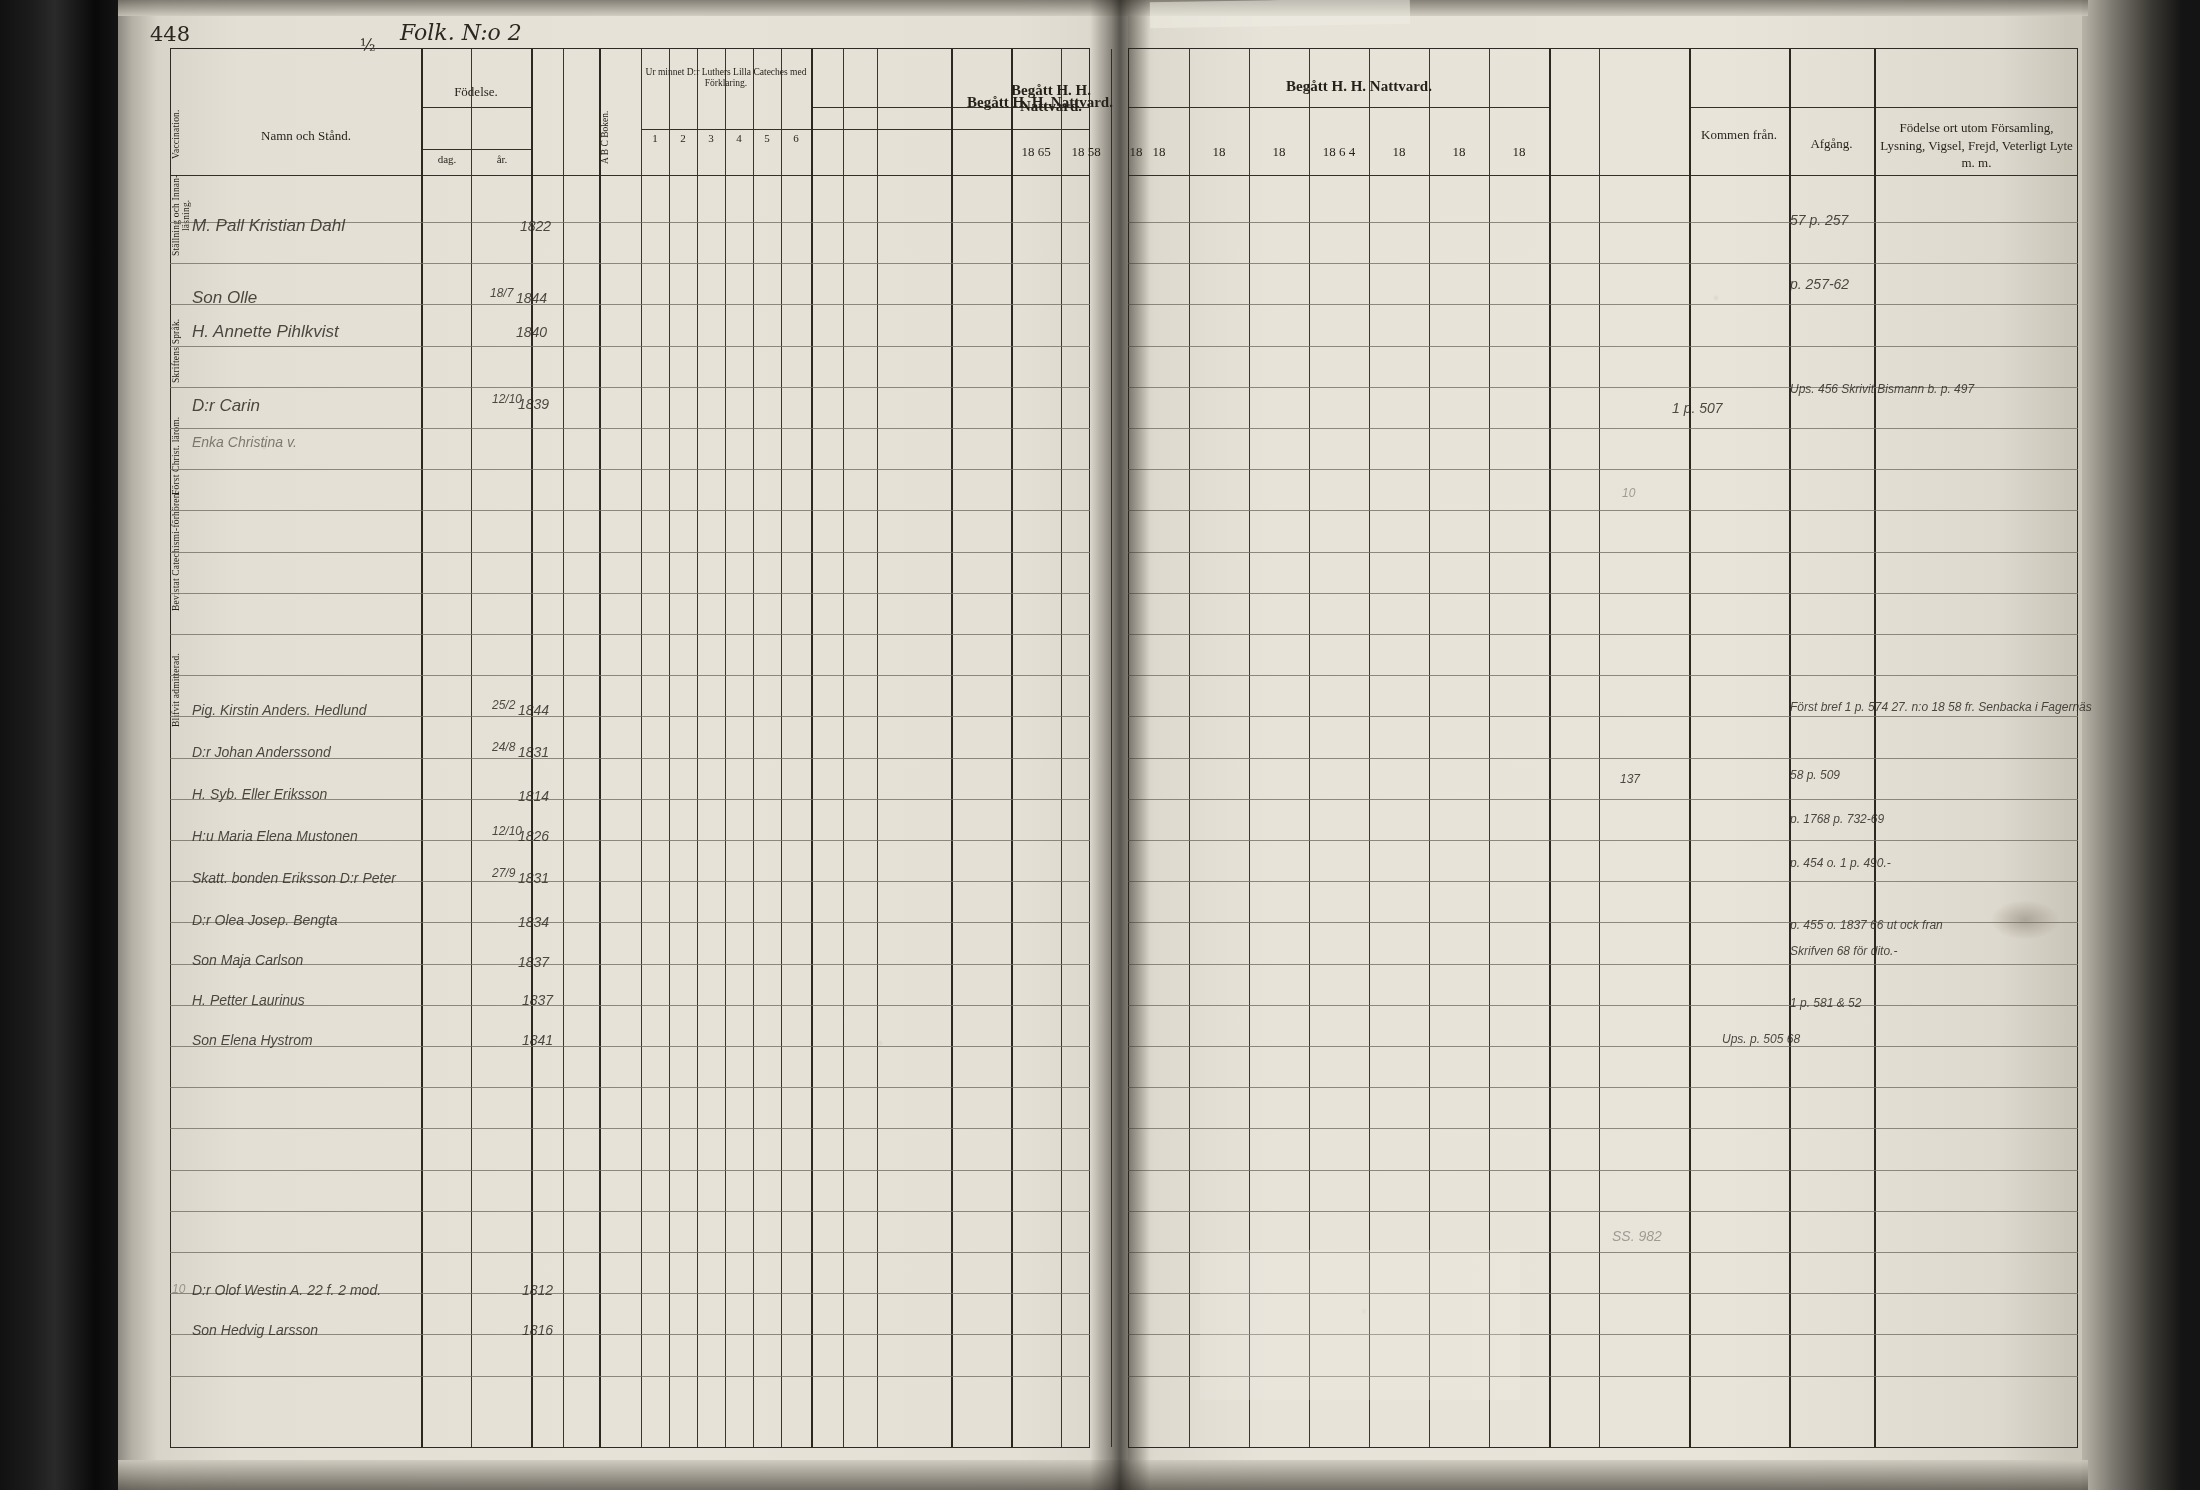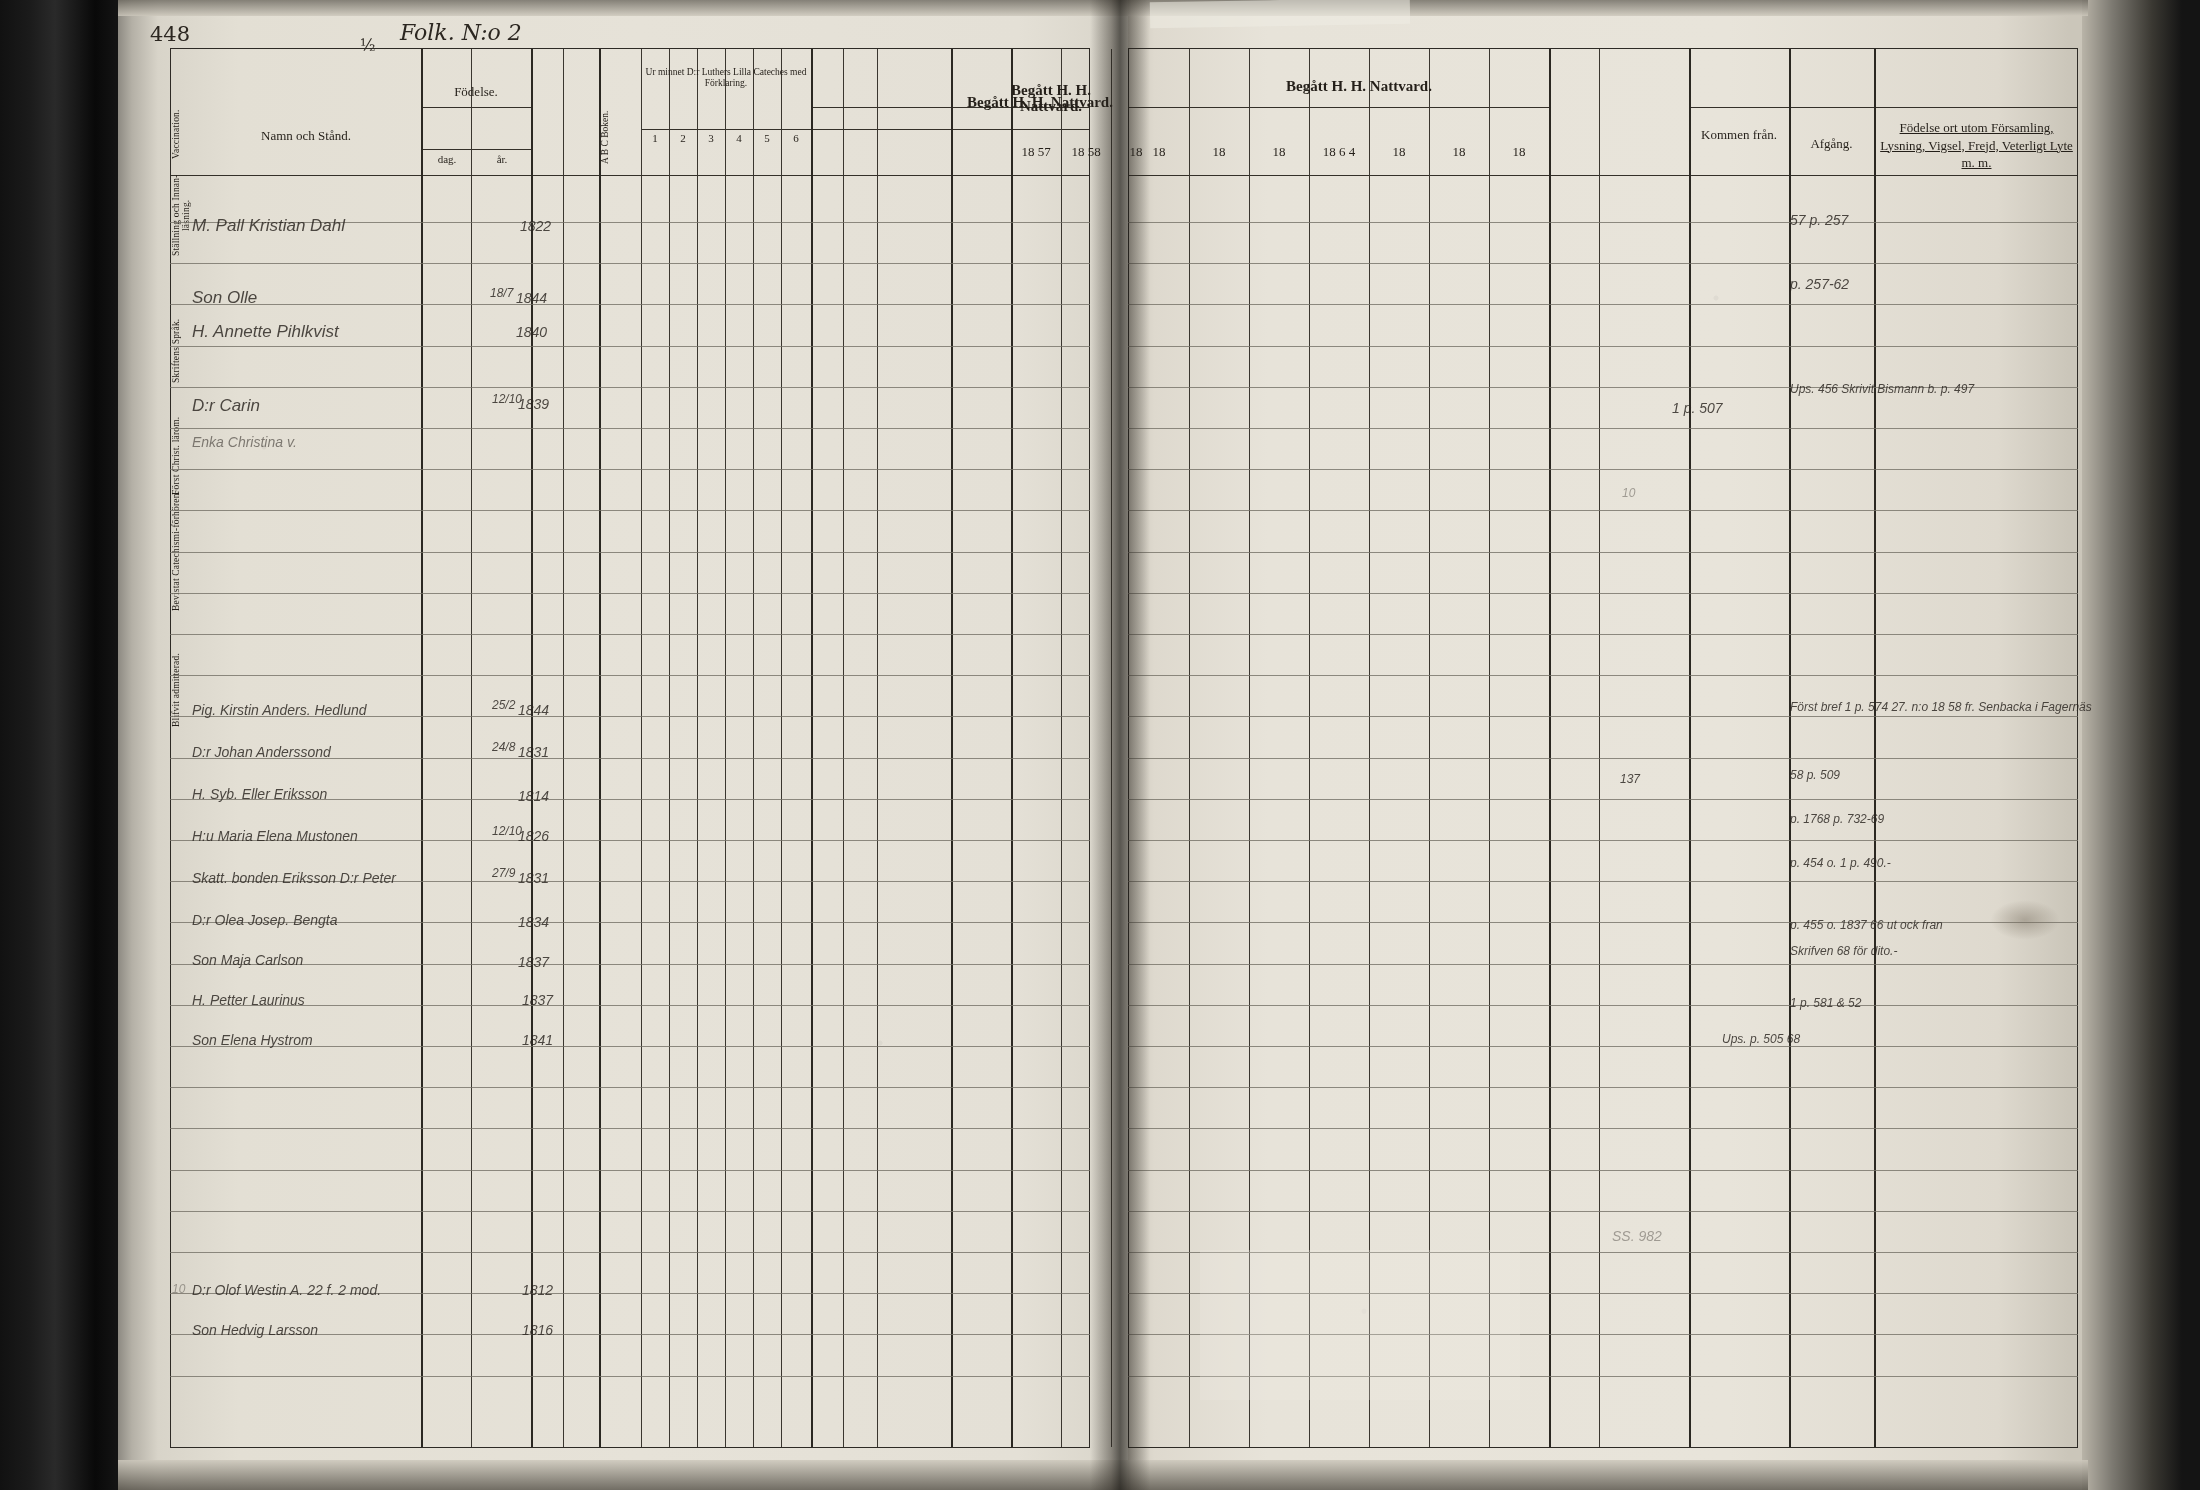--- a/index.html
+++ b/index.html
@@ -123,21 +123,21 @@
     <div class="hdr hsm" style="left:554px;top:84px;width:28px;"><span>4</span></div>
     <div class="hdr hsm" style="left:582px;top:84px;width:28px;"><span>5</span></div>
     <div class="hdr hsm" style="left:610px;top:84px;width:30px;"><span>6</span></div>
 
     <div class="vert" style="left:648px;top:12px;height:112px;">Skriftens Språk.</div>
     <div class="vert" style="left:682px;top:12px;height:112px;">Först Christ. lärom.</div>
     <div class="vert" style="left:726px;top:8px;height:116px;">Bevistat Catechismi-förhören.</div>
     <div class="vert" style="left:800px;top:8px;height:116px;">Blifvit admitterad.</div>
 
     <div class="hdr hlg" style="left:840px;top:34px;width:80px;"><span>Begått H. H. Nattvard.</span></div>
-    <div class="hdr hmd" style="left:840px;top:96px;width:50px;"><span>18 57</span></div>
+    <div class="hdr hmd" style="left:840px;top:96px;width:50px;"><span>18 65</span></div>
     <div class="hdr hmd" style="left:890px;top:96px;width:50px;"><span>18 58</span></div>
     <div class="hdr hmd" style="left:940px;top:96px;width:50px;"><span>18</span></div>
   </div>
 
   <div class="hdr hlg" style="left:920px;top:95px;width:240px;text-align:center;">Begått H. H. Nattvard.</div>
 
   <div class="tbl" id="rtbl" style="left:1128px;top:48px;width:950px;height:1400px;">
     <div class="hline dark" style="top:126px;"></div>
     <div class="hline dark" style="top:58px;left:0;width:420px;"></div>
     <div class="hline dark" style="top:58px;left:560px;right:0;"></div>
@@ -159,21 +159,21 @@
     <div class="hdr hmd" style="left:0px;top:96px;width:60px;"><span>18</span></div>
     <div class="hdr hmd" style="left:60px;top:96px;width:60px;"><span>18</span></div>
     <div class="hdr hmd" style="left:120px;top:96px;width:60px;"><span>18</span></div>
     <div class="hdr hmd" style="left:180px;top:96px;width:60px;"><span>18 6 4</span></div>
     <div class="hdr hmd" style="left:240px;top:96px;width:60px;"><span>18</span></div>
     <div class="hdr hmd" style="left:300px;top:96px;width:60px;"><span>18</span></div>
     <div class="hdr hmd" style="left:360px;top:96px;width:60px;"><span>18</span></div>
 
     <div class="hdr hmd" style="left:560px;top:78px;width:100px;line-height:1.3;">Kommen från.</div>
     <div class="hdr hmd" style="left:660px;top:88px;width:85px;">Afgång.</div>
-    <div class="hdr hmd" style="left:750px;top:70px;width:195px;line-height:1.35;text-decoration:underline;">Födelse ort utom Församling, Lysning, Vigsel, Frejd, Veterligt Lyte m. m.</div>
+    <div class="hdr hmd" style="left:750px;top:70px;width:195px;line-height:1.35;">Födelse ort utom Församling, Lysning, Vigsel, Frejd, Veterligt Lyte m. m.</div>
   </div>
 
   <div id="rows">
       <div style="position:absolute;left:170px;width:920px;top:222px;height:1px;background:#747066;opacity:.8;"></div>
       <div style="position:absolute;left:1128px;width:950px;top:222px;height:1px;background:#747066;opacity:.8;"></div>
       <div style="position:absolute;left:170px;width:920px;top:263px;height:1px;background:#747066;opacity:.8;"></div>
       <div style="position:absolute;left:1128px;width:950px;top:263px;height:1px;background:#747066;opacity:.8;"></div>
       <div style="position:absolute;left:170px;width:920px;top:304px;height:1px;background:#747066;opacity:.8;"></div>
       <div style="position:absolute;left:1128px;width:950px;top:304px;height:1px;background:#747066;opacity:.8;"></div>
       <div style="position:absolute;left:170px;width:920px;top:346px;height:1px;background:#747066;opacity:.8;"></div>

